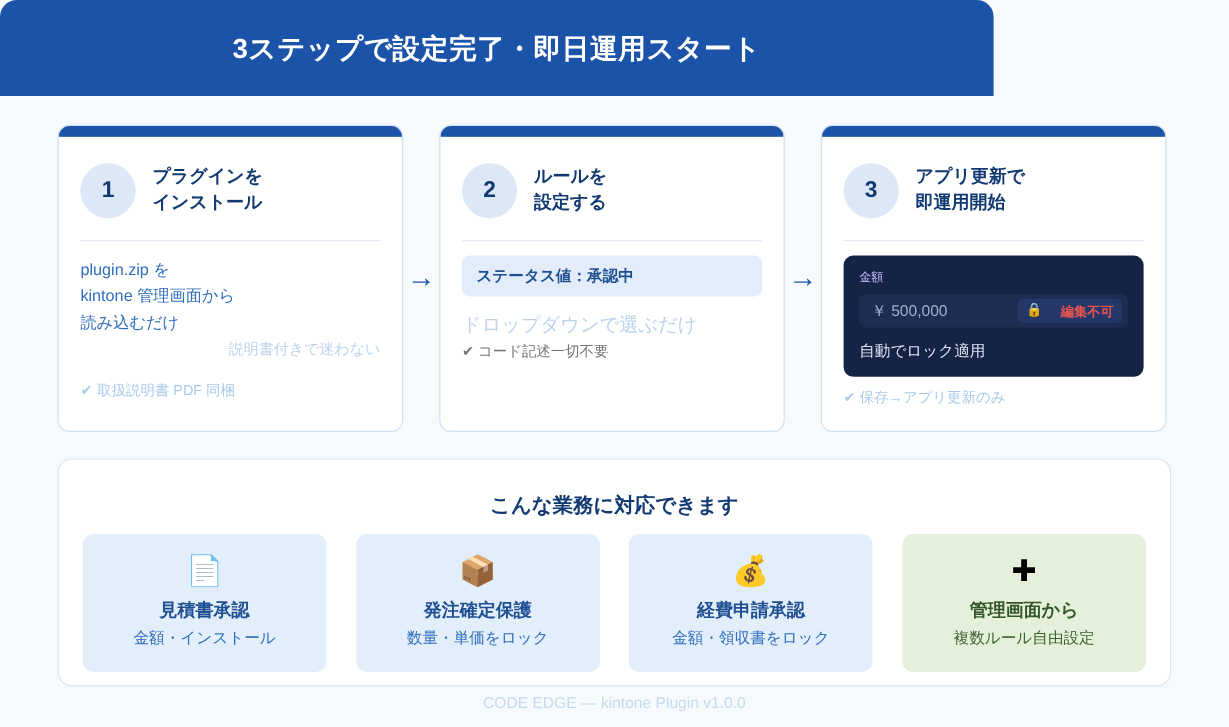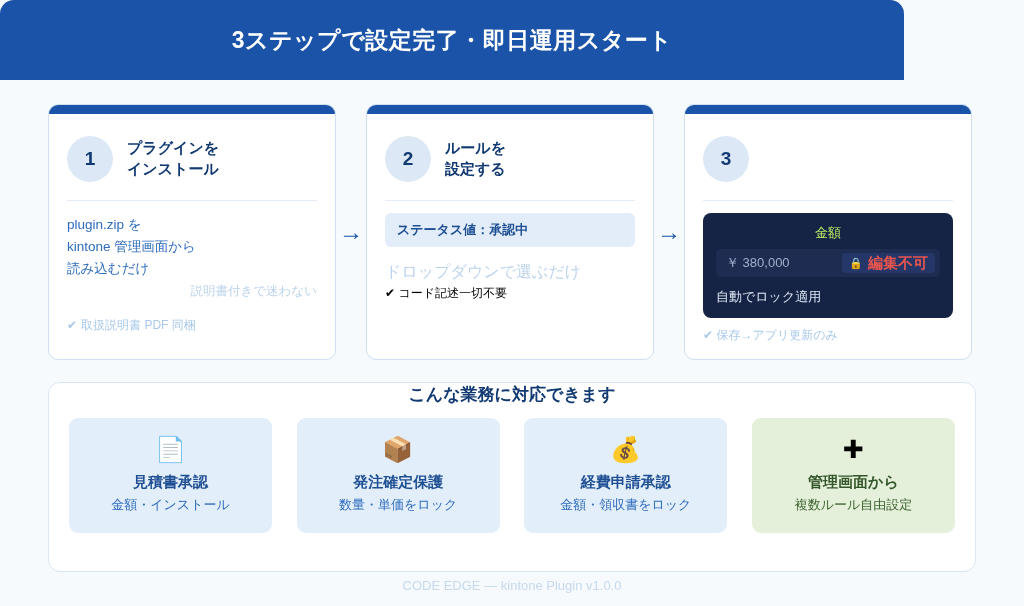--- a/index.html
+++ b/index.html
@@ -19,21 +19,21 @@
     height: 606px;
     background: #f7fafd;
     box-sizing: border-box;
   }
 
   
   .header {
     position: absolute;
     left: 0;
     top: 0;
-    width: 904px;
+    width: 828px;
     height: 80px;
     background: #1a53a8;
     border-top-left-radius: 14px;
     border-top-right-radius: 14px;
     display: flex;
     align-items: center;
     justify-content: center;
   }
   .header-title {
     color: #ffffff;
@@ -151,38 +151,37 @@
   }
   .card2-foot {
     margin-top: 13px;
   }
   .card2-foot .muted-sm {
     color: #bcd3ec;
     font-size: 16px;
     line-height: 1.5;
   }
   .card2-foot .check-sm {
-    color: #000000;
+    color: #737373;
     font-size: 12px;
     line-height: 1.5;
   }
 
   
   .dark-panel {
     margin-top: 12px;
     background: #152345;
     border-radius: 8px;
     padding: 11px 13px 12px 13px;
     box-sizing: border-box;
   }
   .dark-label {
-    color: #bef264;
-    font-size: 13px;
+    color: #c4b5fd;
+    font-size: 10px;
     margin-bottom: 7px;
-    text-align: center;
   }
   .dark-field {
     background: #1d2c50;
     border-radius: 5px;
     height: 28px;
     display: flex;
     align-items: center;
     justify-content: space-between;
     padding: 0 5px 0 10px;
     box-sizing: border-box;
@@ -200,23 +199,24 @@
     gap: 5px;
     padding: 0 7px;
     box-sizing: border-box;
   }
   .lock-badge .lock-ico {
     font-size: 11px;
     line-height: 1;
   }
   .lock-badge .lock-text {
     color: #e8554e;
-    font-size: 15px;
+    font-size: 11px;
     font-weight: bold;
     white-space: nowrap;
+    margin-left: 10px;
   }
   .dark-note {
     color: #dbe5f3;
     font-size: 13px;
     margin-top: 11px;
   }
   .card3-check {
     color: #a9c9ea;
     font-size: 12px;
     margin-top: 9px;
@@ -238,21 +238,21 @@
   .usecases {
     position: absolute;
     left: 48px;
     top: 382px;
     width: 928px;
     height: 190px;
     background: #ffffff;
     border: 1px solid #d9e6f4;
     border-radius: 12px;
     box-sizing: border-box;
-    padding: 0 20px 18px 20px;
+    padding: 27px 20px 18px 20px;
   }
   .usecases-title {
     text-align: center;
     color: #123a72;
     font-size: 17px;
     font-weight: bold;
     margin-bottom: 12px;
   }
   .usecase-grid {
     display: flex;
@@ -362,26 +362,28 @@
 
     <div class="arrow">
       <span>→</span>
     </div>
 
     <div class="step-card">
       <div class="card-topbar"></div>
       <div class="card-inner">
         <div class="card-head">
           <div class="step-circle">3</div>
+          <div class="step-title">アプリ更新で
+即運用開始</div>
         </div>
         <div class="card-divider"></div>
         <div class="dark-panel">
           <div class="dark-label">金額</div>
           <div class="dark-field">
-            <span class="dark-amount">￥ 380,000</span>
+            <span class="dark-amount">￥ 500,000</span>
             <span class="lock-badge">
               <span class="lock-ico">🔒</span>
               <span class="lock-text">編集不可</span>
             </span>
           </div>
           <div class="dark-note">自動でロック適用</div>
         </div>
         <div class="card3-check">
           <span class="mark">✔</span>
           <span>保存→アプリ更新のみ</span>

